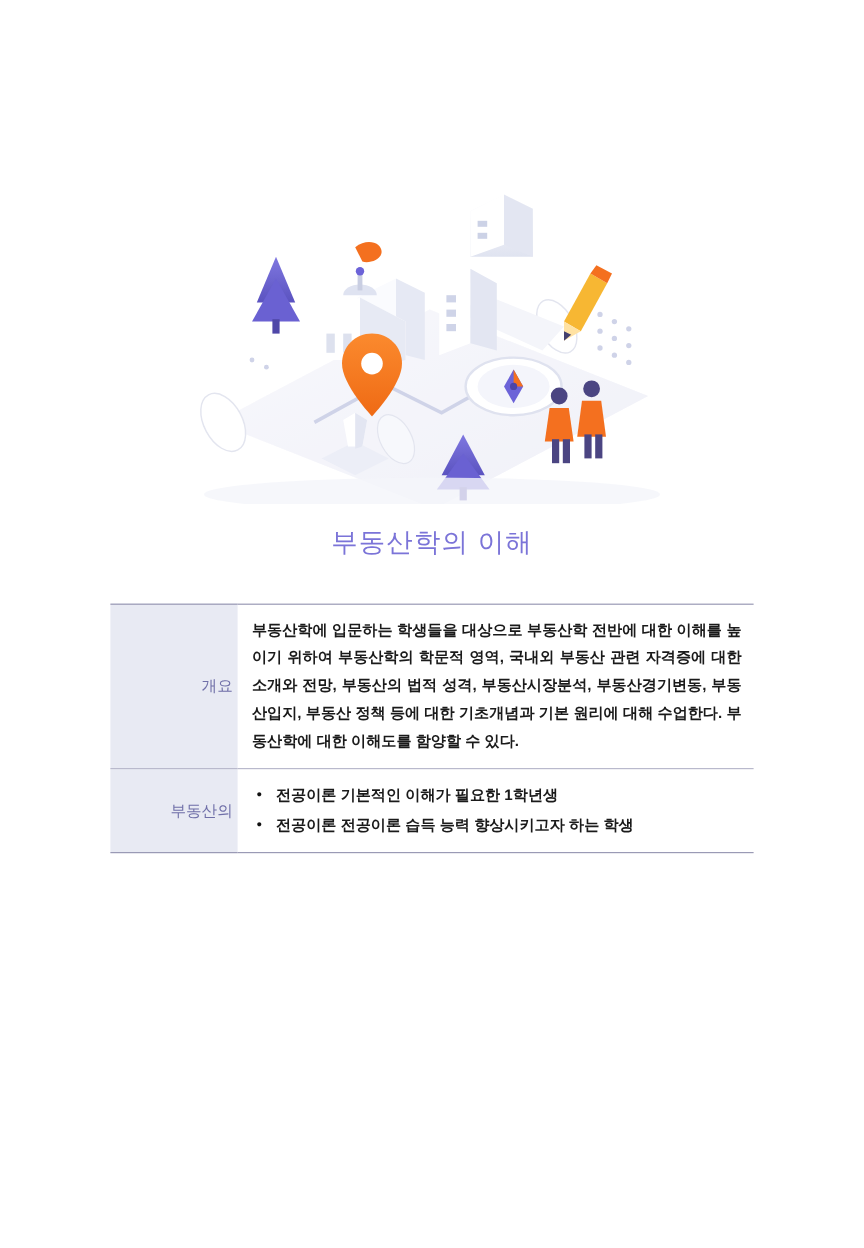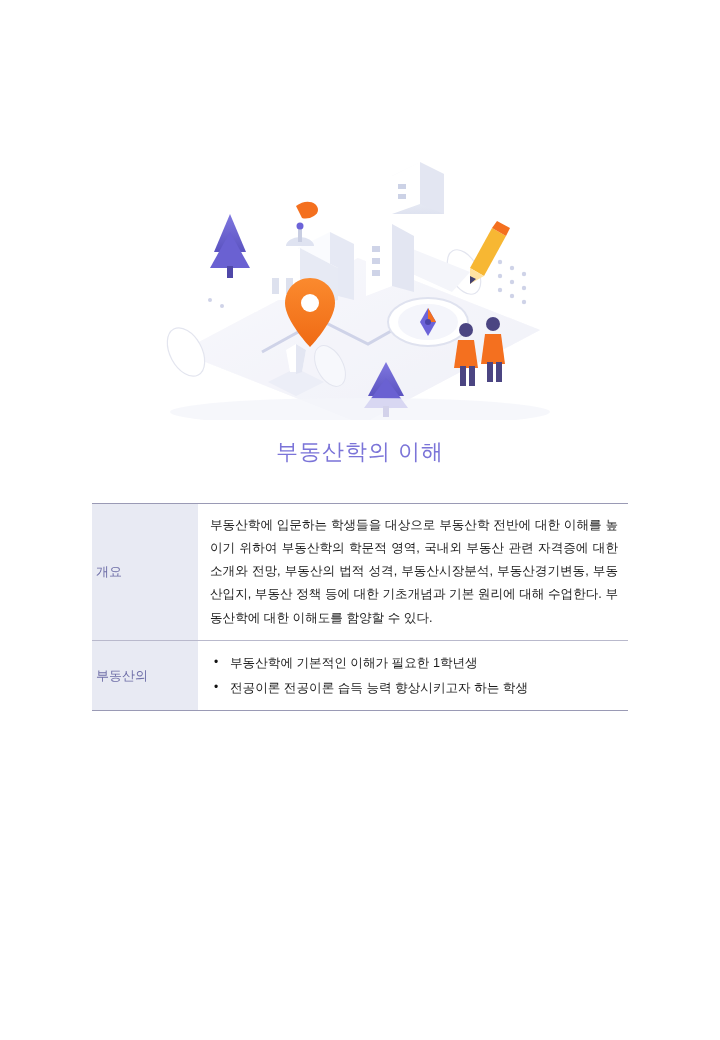--- a/index.html
+++ b/index.html
@@ -59,38 +59,39 @@
     width: 536px;
     table-layout: fixed;
   }
   table.info-table tr {
     vertical-align: middle;
   }
   .lbl-cell {
     width: 98px;
     background: #e8eaf3;
     color: #6f6fa8;
-    text-align: left;
+    text-align: right;
     font-size: 13px;
     padding: 10px 4px;
     border-top: 1px solid #9a9ab5;
     border-bottom: 1px solid #9a9ab5;
     vertical-align: middle;
   }
   .row-overview .lbl-cell {
     border-bottom: 1px solid #b9b9cc;
   }
   .body-cell {
     padding: 10px 10px 10px 12px;
     font-size: 12.6px;
     line-height: 1.85;
     border-top: 1px solid #9a9ab5;
     border-bottom: 1px solid #9a9ab5;
     color: #1a1a1a;
     text-align: justify;
+    font-weight: bold;
   }
   .row-overview .body-cell {
     border-bottom: 1px solid #b9b9cc;
   }
   .body-cell p {
     margin: 0;
   }
   ul.bullets {
     margin: 0;
     padding: 0;
@@ -261,21 +262,21 @@
         <tr class="row-overview">
           <td class="lbl-cell">개요</td>
           <td class="body-cell">
             <p>부동산학에 입문하는 학생들을 대상으로 부동산학 전반에 대한 이해를 높이기 위하여 부동산학의 학문적 영역, 국내외 부동산 관련 자격증에 대한 소개와 전망, 부동산의 법적 성격, 부동산시장분석, 부동산경기변동, 부동산입지, 부동산 정책 등에 대한 기초개념과 기본 원리에 대해 수업한다.  부동산학에 대한 이해도를 함양할 수 있다.</p>
           </td>
         </tr>
         <tr class="row-target">
           <td class="lbl-cell">부동산의</td>
           <td class="body-cell">
             <ul class="bullets">
-              <li>부동산학에 기본적인 이해가 필요한 1학년생</li>
+              <li>전공이론 기본적인 이해가 필요한 1학년생</li>
               <li>전공이론 전공이론 습득 능력 향상시키고자 하는 학생</li>
             </ul>
           </td>
         </tr>
       </tbody>
     </table>
   </div>
 
 </div>
 

